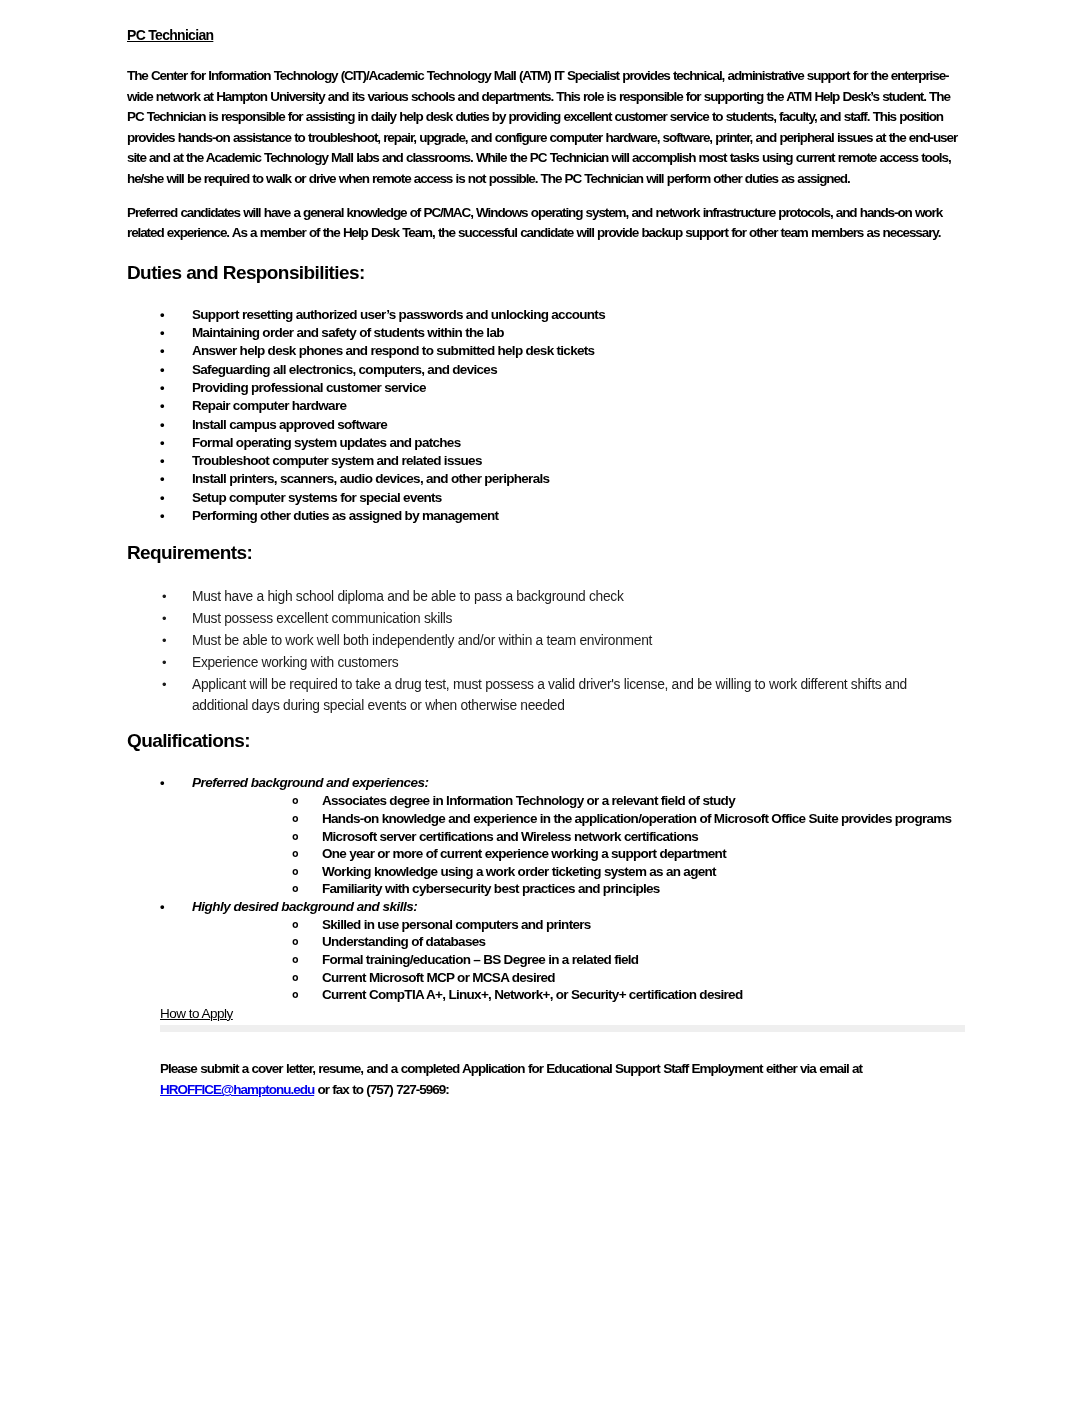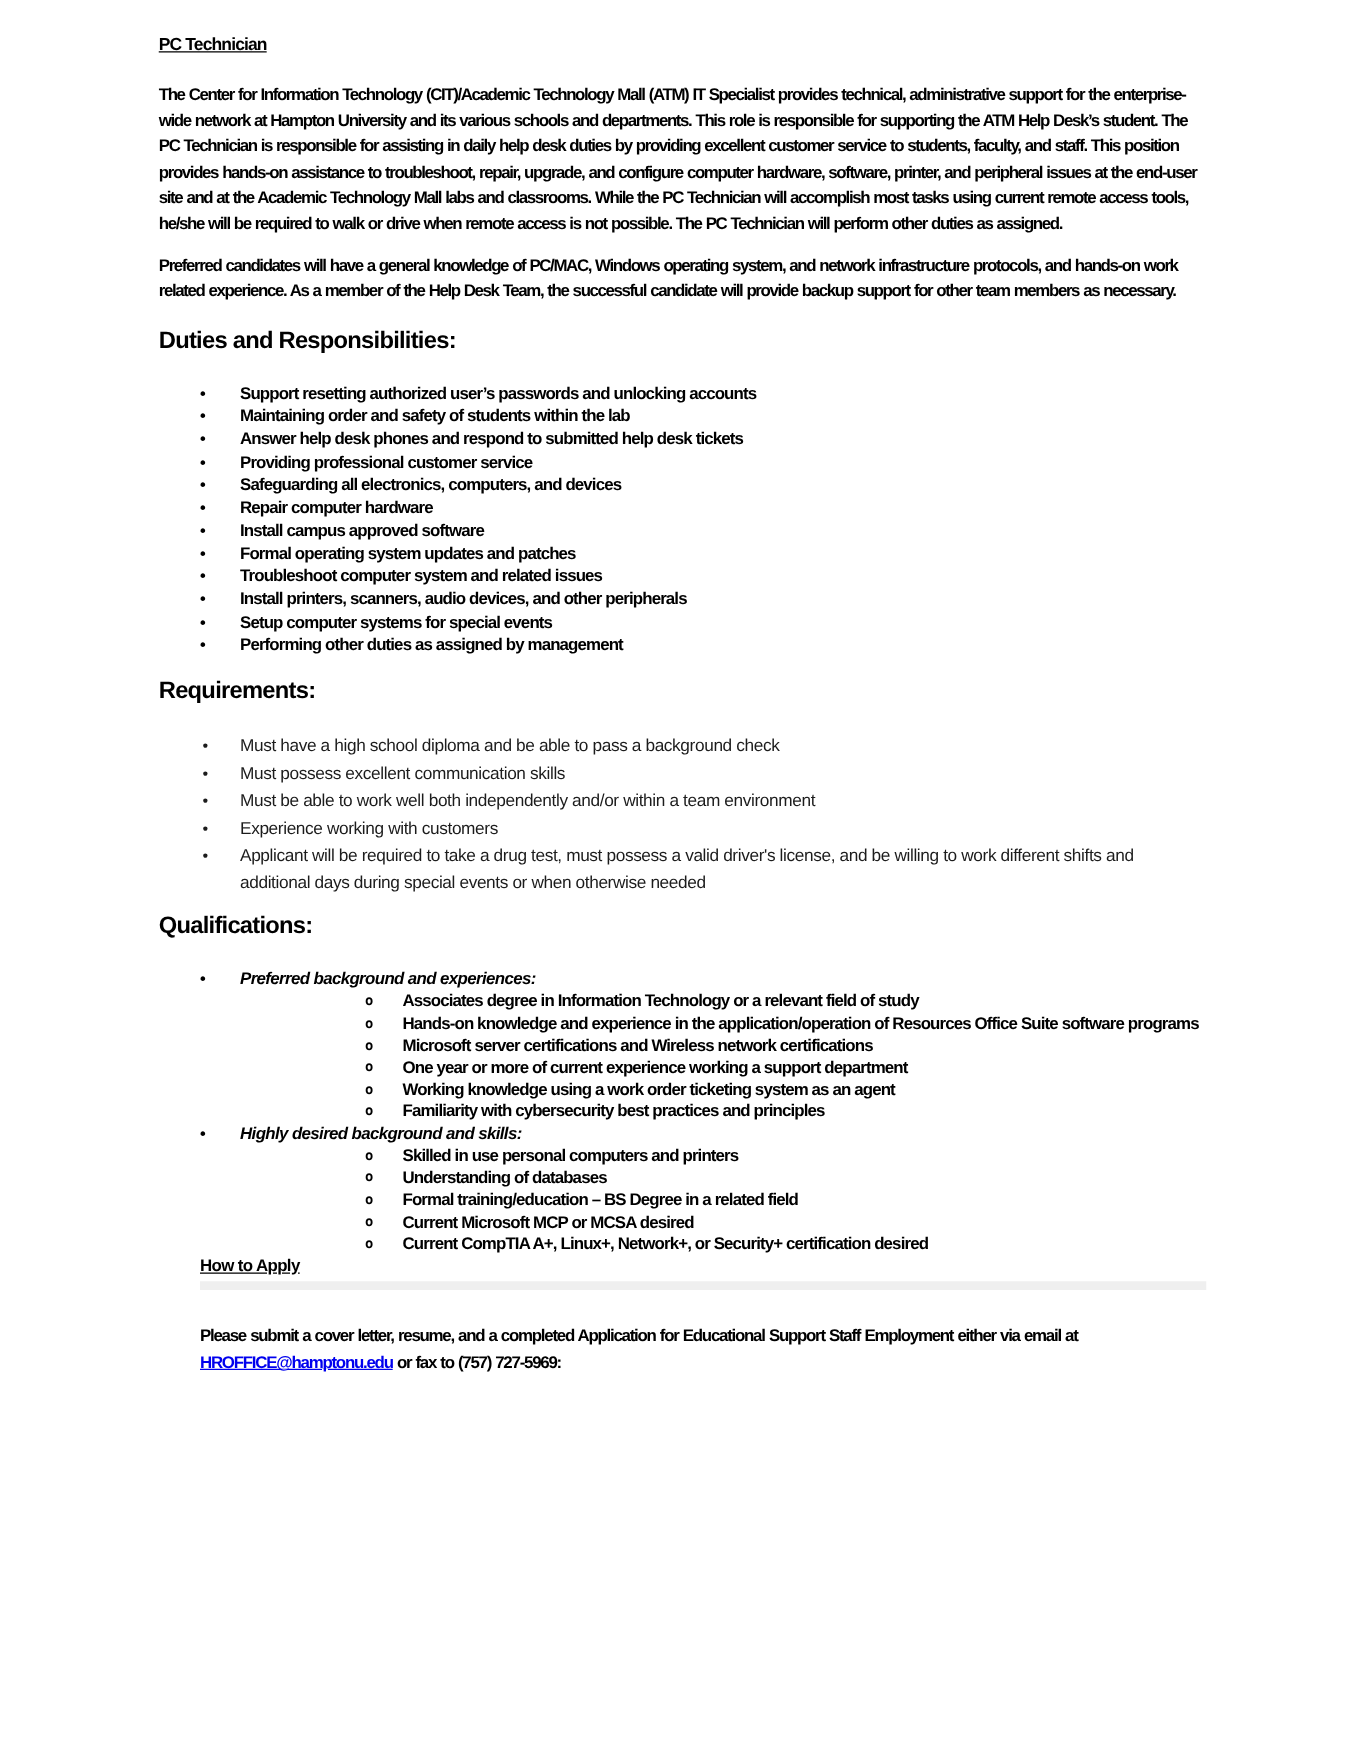--- a/index.html
+++ b/index.html
@@ -75,21 +75,21 @@
   }
   ul.sub li::before {
     content:"o"; position:absolute; left:100px; top:0;
     font-family:"DejaVu Sans Mono", monospace;
     font-size:11px; font-weight:700; letter-spacing:0;
   }
   
   .apply-block { margin-left:33px; }
   .apply-heading {
     display:inline-block; margin:0; margin-top:1px;
-    font-size:13.5px; font-weight:700;
+    font-size:13.5px; font-weight:400;
     letter-spacing:-0.5px;
     text-decoration:underline;
   }
   .apply-divider {
     width:805px; height:7px; margin-top:3px;
     background:#efefef;
   }
   .apply-para {
     margin:0; margin-top:26px; max-width:785px;
     font-size:13.5px; font-weight:700;
@@ -113,22 +113,22 @@
   <h1 class="doc-title">PC Technician</h1>
 
   <p class="body-para">The Center for Information Technology (CIT)/Academic Technology Mall (ATM) IT Specialist provides technical, administrative support for the enterprise-wide network at Hampton University and its various schools and departments. This role is responsible for supporting the ATM Help Desk’s student.  The PC Technician is responsible for assisting in daily help desk duties by providing excellent customer service to students, faculty, and staff.  This position provides hands-on assistance to troubleshoot, repair, upgrade, and configure computer hardware, software, printer, and peripheral issues at the end-user site and at the Academic Technology Mall labs and classrooms. While the PC Technician will accomplish most tasks using current remote access tools, he/she will be required to walk or drive when remote access is not possible. The PC Technician will perform other duties as assigned.</p>
   <p class="body-para second">Preferred candidates will have a general knowledge of PC/MAC, Windows operating system, and network infrastructure protocols, and hands-on work related experience. As a member of the Help Desk Team, the successful candidate will provide backup support for other team members as necessary.</p>
 
   <h2 class="sec-heading">Duties and Responsibilities:</h2>
   <ul class="duties">
     <li>Support resetting authorized user’s passwords and unlocking accounts</li>
     <li>Maintaining order and safety of students within the lab</li>
     <li>Answer help desk phones and respond to submitted help desk tickets</li>
+    <li>Safeguarding all electronics, computers, and devices</li>
     <li>Providing professional customer service</li>
-    <li>Safeguarding all electronics, computers, and devices</li>
     <li>Repair computer hardware</li>
     <li>Install campus approved software</li>
     <li>Formal operating system updates and patches</li>
     <li>Troubleshoot computer system and related issues</li>
     <li>Install printers, scanners, audio devices, and other peripherals</li>
     <li>Setup computer systems for special events</li>
     <li>Performing other duties as assigned by management</li>
   </ul>
 
   <h2 class="sec-heading req">Requirements:</h2>
@@ -139,21 +139,21 @@
     <li>Experience working with customers</li>
     <li>Applicant will be required to take a drug test, must possess a valid driver's license, and be willing to work different shifts and additional days during special events or when otherwise needed</li>
   </ul>
 
   <h2 class="sec-heading qual">Qualifications:</h2>
   <ul class="quals">
     <li class="q-group">
       <span>Preferred background and experiences:</span>
       <ul class="sub">
         <li>Associates degree in Information Technology or a relevant field of study</li>
-        <li>Hands-on knowledge and experience in the application/operation of Resources Office Suite software programs</li>
+        <li>Hands-on knowledge and experience in the application/operation of Microsoft Office Suite provides programs</li>
         <li>Microsoft server certifications and Wireless network certifications</li>
         <li>One year or more of current experience working a support department</li>
         <li>Working knowledge using a work order ticketing system as an agent</li>
         <li>Familiarity with cybersecurity best practices and principles</li>
       </ul>
     </li>
     <li class="q-group">
       <span>Highly desired background and skills:</span>
       <ul class="sub">
         <li>Skilled in use personal computers and printers</li>

